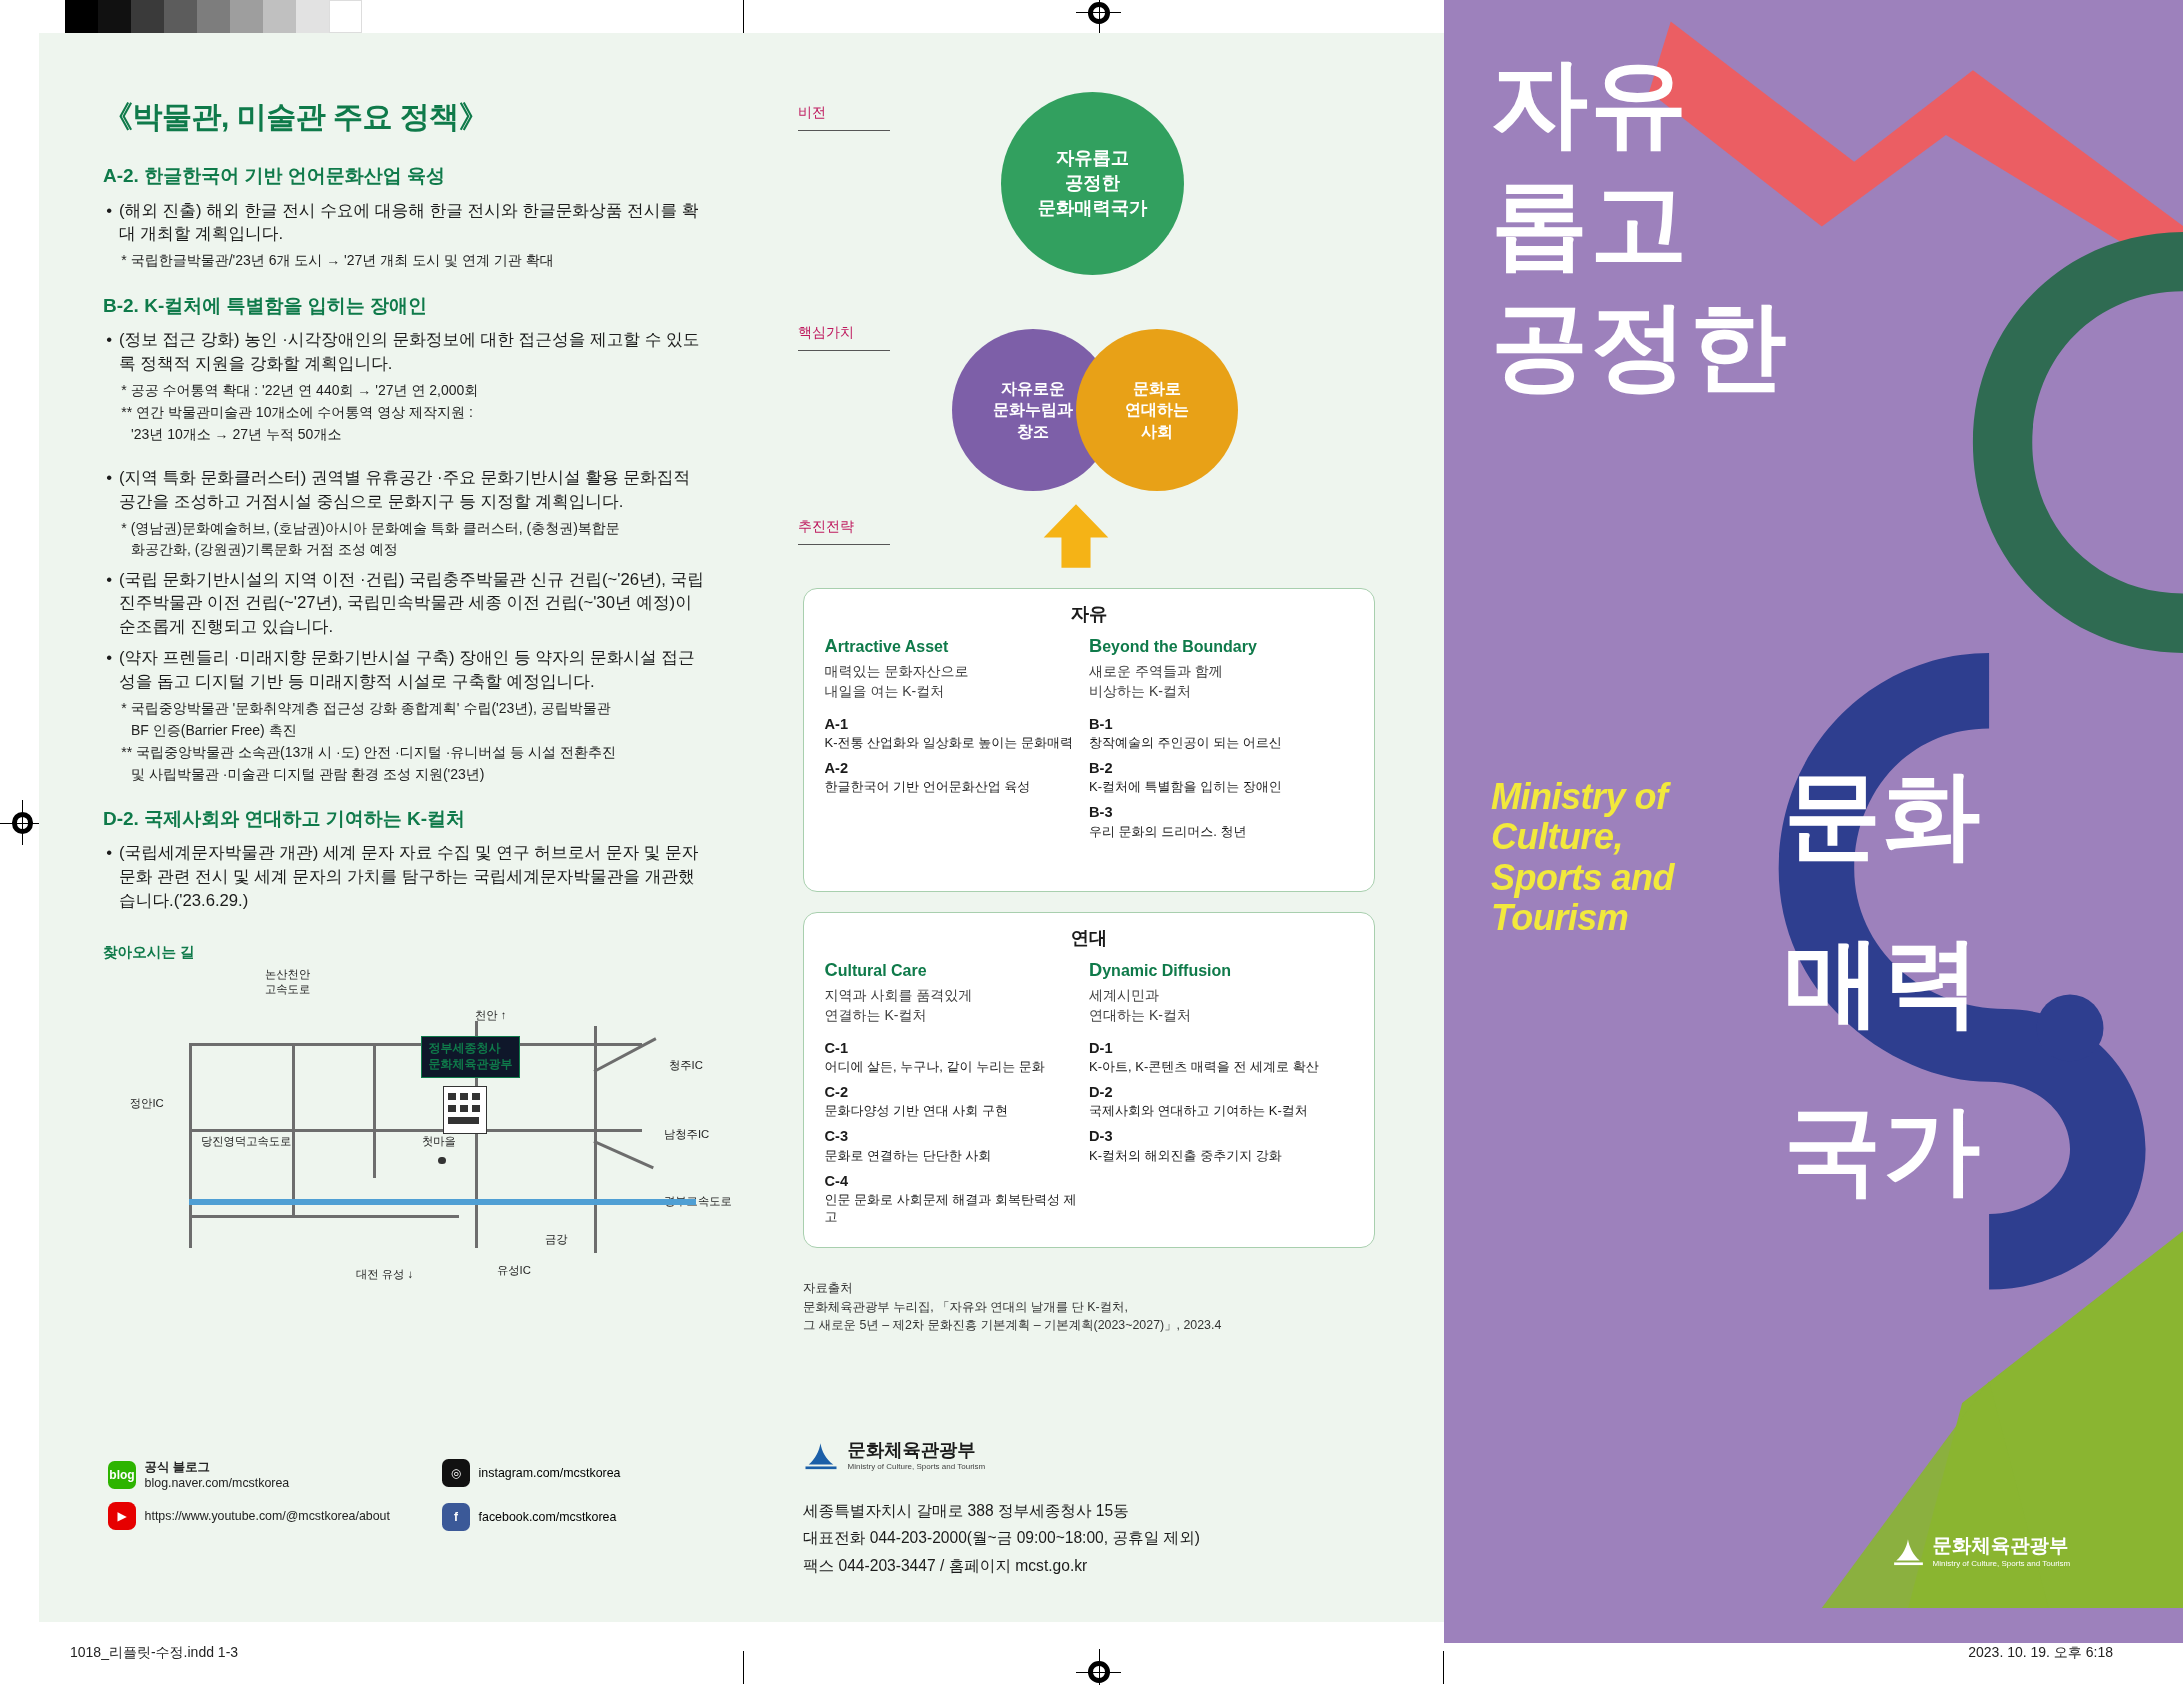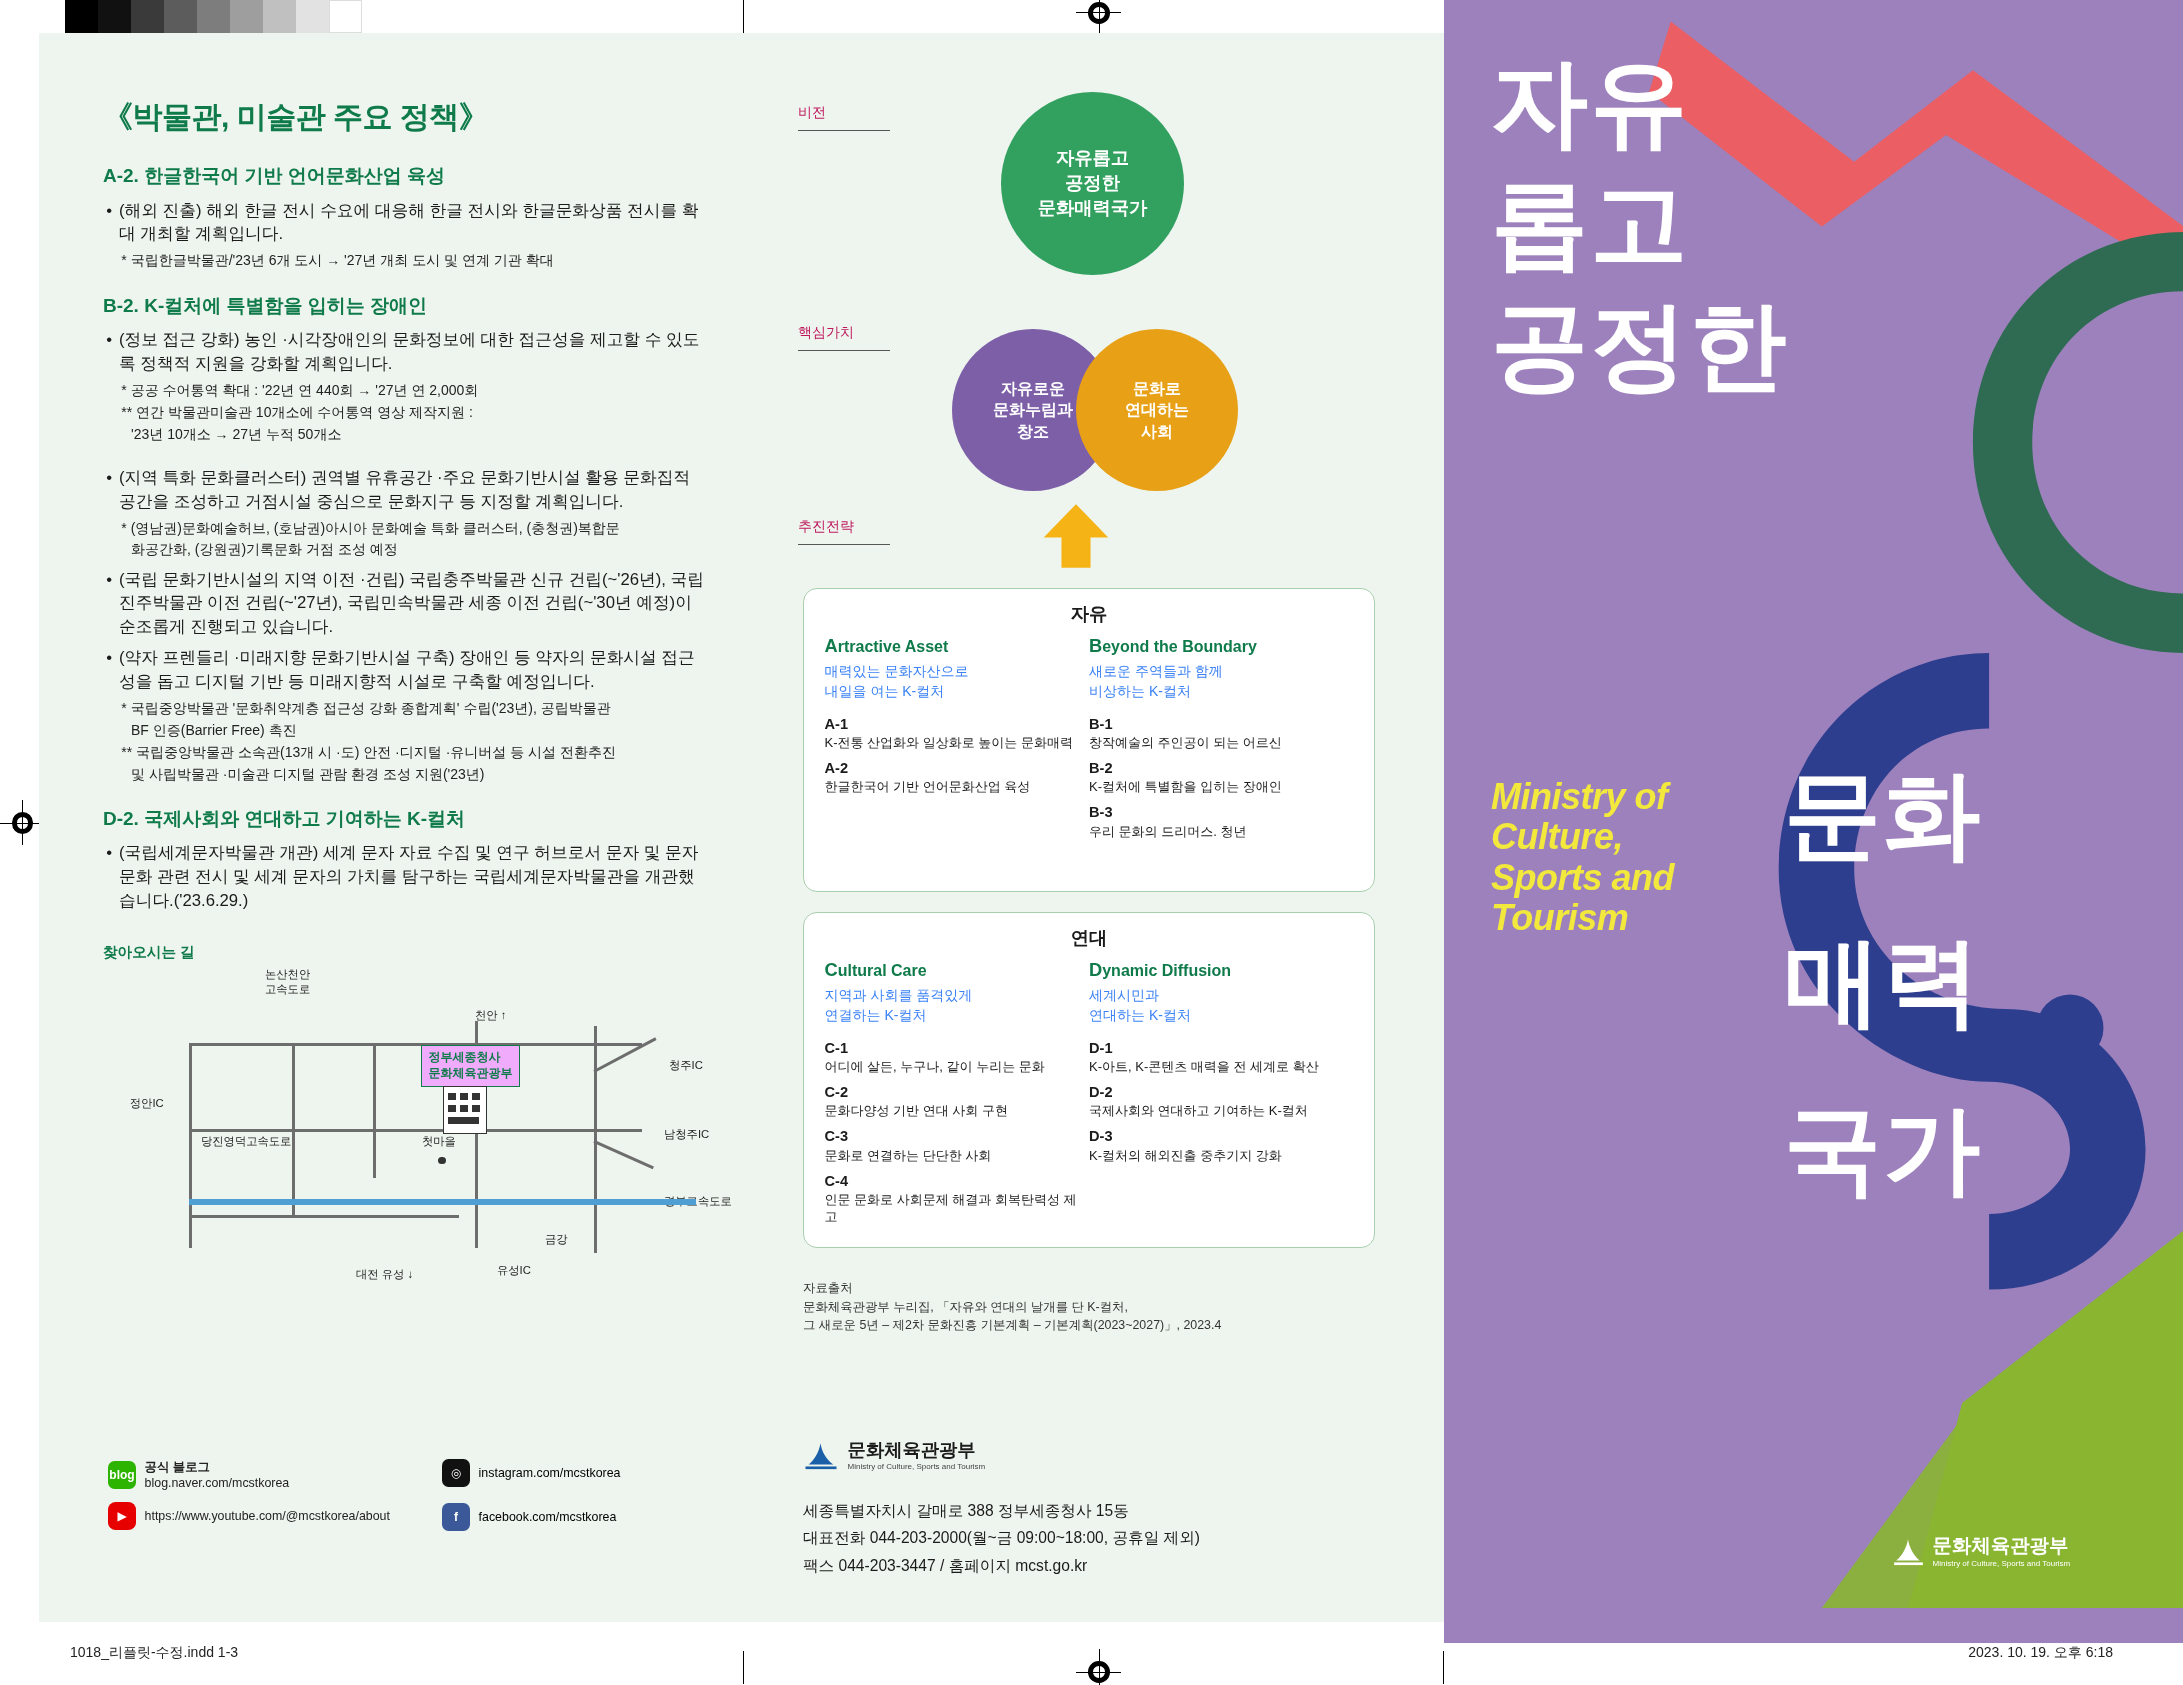--- a/index.html
+++ b/index.html
@@ -35,21 +35,21 @@
   .wayh{font-size:14.6px;font-weight:bold;color:#0f7a4a;margin:30px 0 5.4px 0;}
 
   
   .map{position:relative;width:572px;height:324px;margin-left:16px;font-size:11.3px;color:#222;}
   .mline{position:absolute;background:#6d6d6d;}
   .mlabel{position:absolute;white-space:nowrap;}
   .river{position:absolute;background:#4f9fd4;height:6.5px;}
   .bldg{position:absolute;width:42px;height:46px;background:#fff;border:1.6px solid #333;}
   .bldg i{position:absolute;background:#333;}
   .dot{position:absolute;width:7.6px;height:7.6px;background:#333;border-radius:50%;}
-  .bldgbox{position:absolute;border:1.1px solid #0f7a4a;background:#f0abfc;padding:4.3px 6.5px;font-size:12px;font-weight:bold;color:#0f7a4a;line-height:1.3;margin-top:9px;}
+  .bldgbox{position:absolute;border:1.1px solid #0f7a4a;background:#0f172a;padding:4.3px 6.5px;font-size:12px;font-weight:bold;color:#0f7a4a;line-height:1.3;}
 
   
   .social{position:absolute;left:108px;top:1459px;width:620px;font-size:12.4px;color:#222;}
   .srow{display:flex;align-items:center;margin-bottom:12px;}
   .sicon{width:28px;height:28px;border-radius:6.5px;margin-right:8.6px;display:flex;align-items:center;justify-content:center;color:#fff;font-size:12px;font-weight:bold;flex:0 0 auto;}
   .scol{position:absolute;left:442px;top:1459px;width:378px;font-size:12.4px;}
   .stext b{display:block;font-size:12.4px;}
 
   
   .midlabel{position:absolute;font-size:14px;color:#be185d;}
@@ -59,21 +59,21 @@
   .c-vision{width:183px;height:183px;background:#32a05f;font-size:18.3px;}
   .c-left{width:162px;height:162px;background:#7d5fa8;font-size:16px;}
   .c-right{width:162px;height:162px;background:#e8a117;font-size:16px;}
 
   .box{position:absolute;border:1.6px solid #a8cfae;border-radius:14px;background:#fff;}
   .box-h{text-align:center;font-size:18.3px;font-weight:bold;color:#1b1b1b;padding:12px 0 5.4px;}
   .box-inner{display:flex;padding:3.2px 20.5px 18.3px;}
   .box-col{width:50%;}
   .bt{font-size:16px;font-weight:bold;color:#0f7a4a;margin-bottom:5.4px;}
   .bt span{font-size:18.3px;}
-  .bsub{font-size:14px;line-height:1.42;margin-bottom:14px;color:#3b82f6;}
+  .bsub{font-size:14px;line-height:1.42;margin-bottom:14px;color:#404040;}
   .code{font-size:14.6px;font-weight:bold;color:#1b1b1b;margin-top:8.6px;}
   .codetxt{font-size:13px;color:#1b1b1b;margin-top:2.2px;line-height:1.35;}
 
   .source{position:absolute;font-size:12.4px;color:#333;line-height:1.5;}
 
   .ministry{position:absolute;display:flex;align-items:center;}
   .mlogo{width:36px;height:31px;margin-right:8.6px;position:relative;}
   .mname{font-size:18.3px;font-weight:bold;color:#1b1b1b;line-height:1.1;}
   .addr{position:absolute;font-size:15.6px;line-height:1.75;color:#1b1b1b;}
   .big{position:absolute;font-size:97px;font-weight:bold;color:#fff;letter-spacing:2.2px;line-height:1;}

